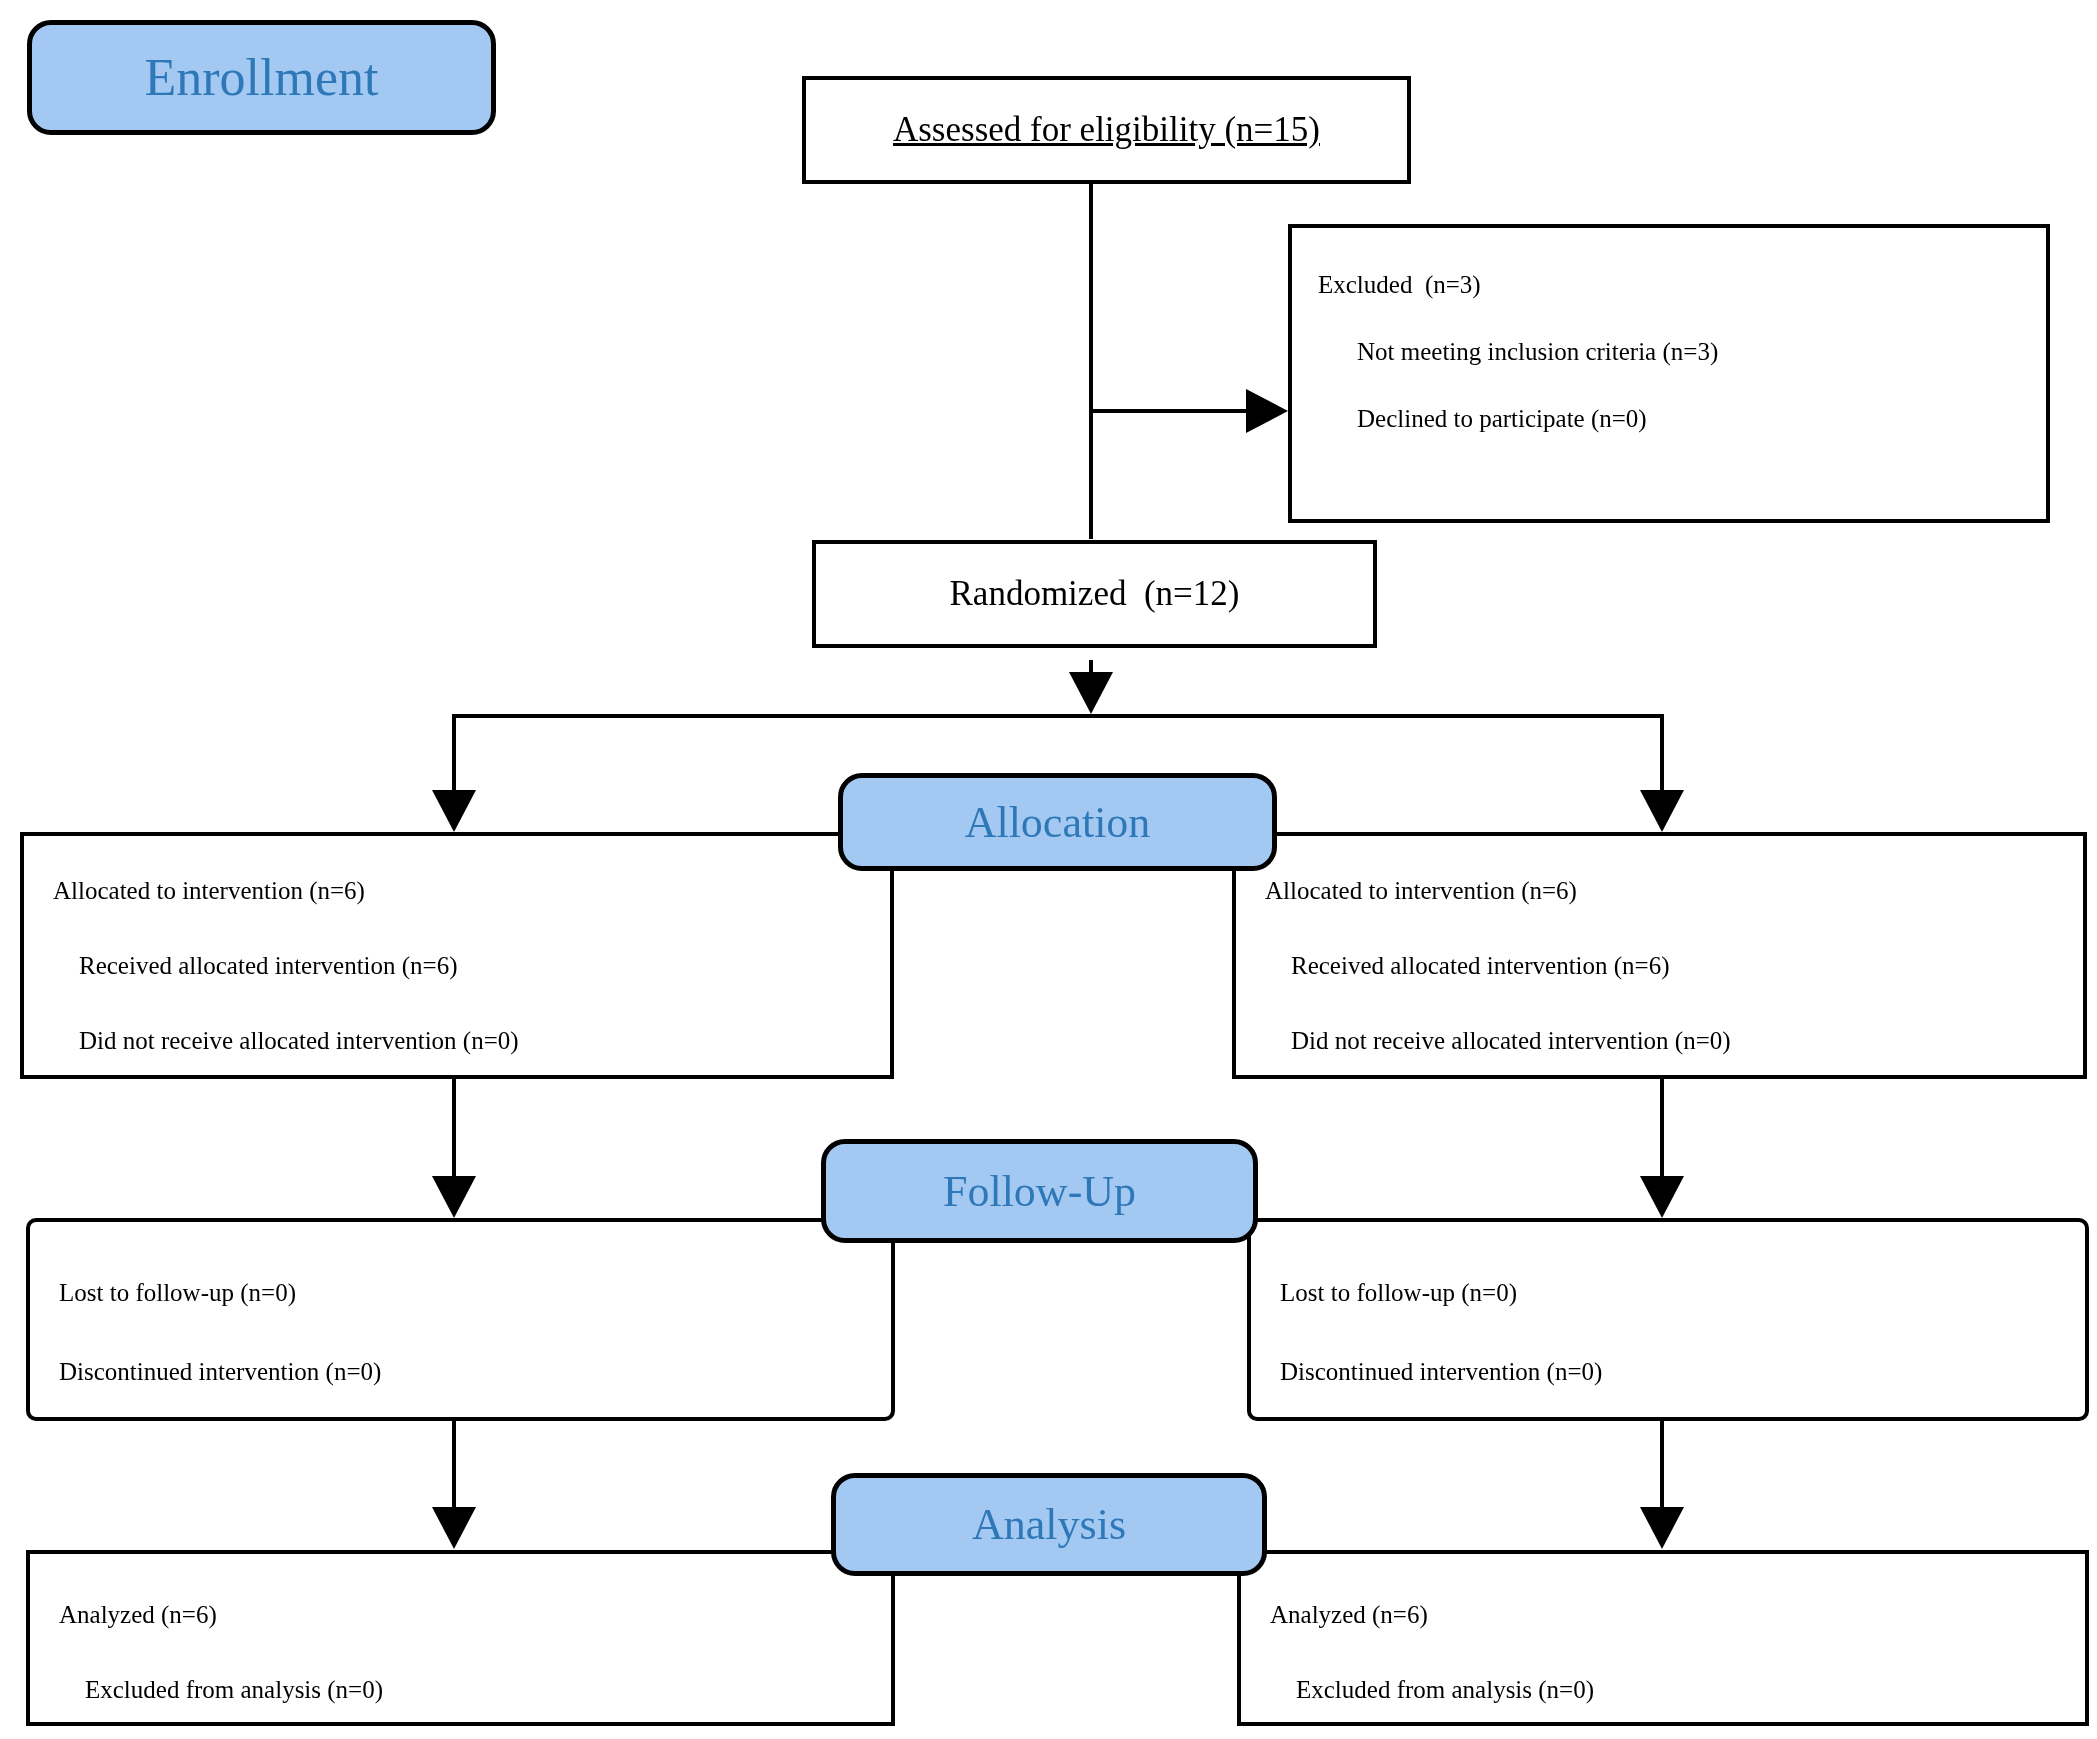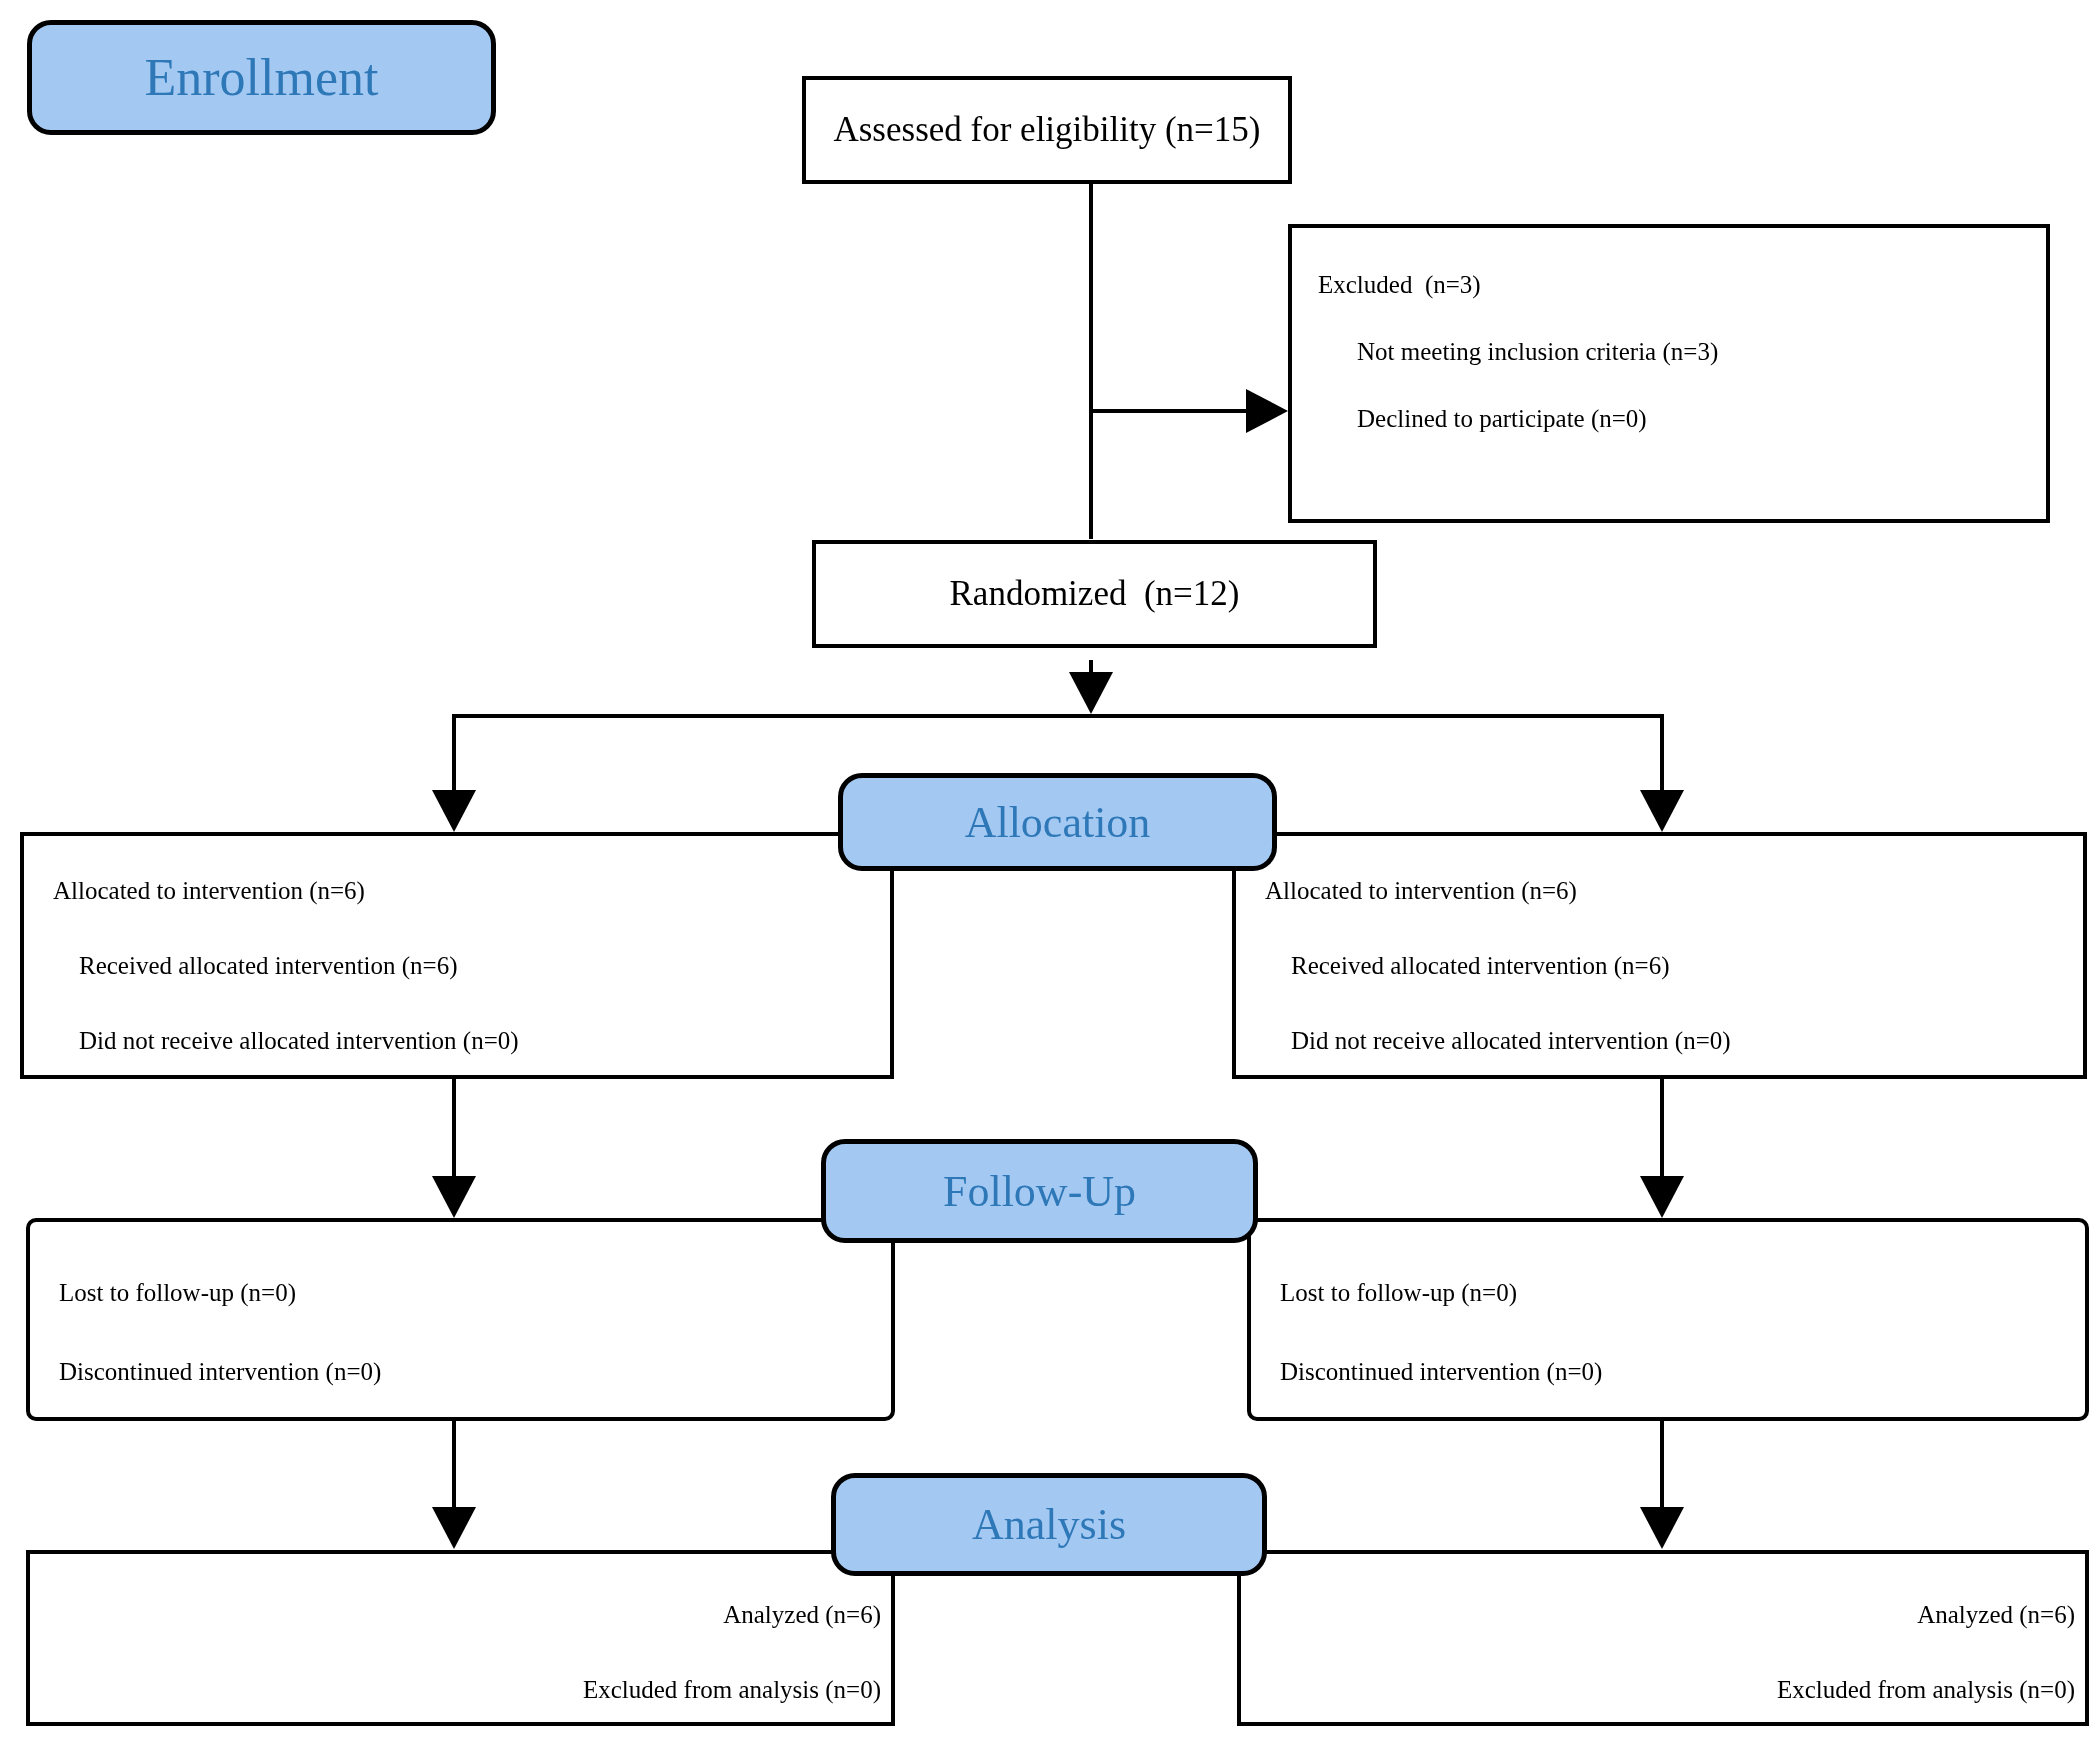--- a/index.html
+++ b/index.html
@@ -39,21 +39,21 @@
   #box-excluded .line { line-height: 67px; }
   #box-excluded .indent { padding-left: 39px; }
 
   .allocbox       { padding: 17px 10px 0 29px; }
   .allocbox .line { line-height: 75px; }
   .allocbox .indent { padding-left: 26px; }
 
   .fubox          { padding: 31px 10px 0 29px; border-radius: 10px; }
   .fubox .line    { line-height: 79px; }
 
-  .anbox          { padding: 23px 10px 16px 29px; text-align: right; }
+  .anbox          { padding: 23px 10px 16px 29px; }
   .anbox .line    { line-height: 75px; }
   .anbox .indent  { padding-left: 26px; }
 
   
   .badge {
     position: absolute;
     background: var(--badge-fill, #A3C9F3);
     border: 5px solid var(--line-color, #000000);
     border-radius: 24px;
     box-sizing: border-box;
@@ -103,21 +103,21 @@
   <div class="badge" id="badge-allocation" style="left:838px; top:773px; width:439px; height:98px;">
     <span>Allocation</span>
   </div>
   <div class="badge" id="badge-followup" style="left:821px; top:1139px; width:437px; height:104px;">
     <span>Follow-Up</span>
   </div>
   <div class="badge" id="badge-analysis" style="left:831px; top:1473px; width:436px; height:103px;">
     <span>Analysis</span>
   </div>
 
-  <div class="box flexcenter" id="box-assessed" style="left:802px; top:76px; width:490px; height:108px;">
+  <div class="box flexcenter" id="box-assessed" style="left:802px; top:76px; width:609px; height:108px;text-decoration:underline;">
     <span class="line">Assessed for eligibility (n=15)</span>
   </div>
 
   <div class="box" id="box-excluded" style="left:1288px; top:224px; width:762px; height:299px;">
     <div class="line">Excluded  (n=3)</div>
     <div class="line indent">Not meeting inclusion criteria (n=3)</div>
     <div class="line indent">Declined to participate (n=0)</div>
   </div>
 
   <div class="box flexcenter" id="box-randomized" style="left:812px; top:540px; width:565px; height:108px;">

